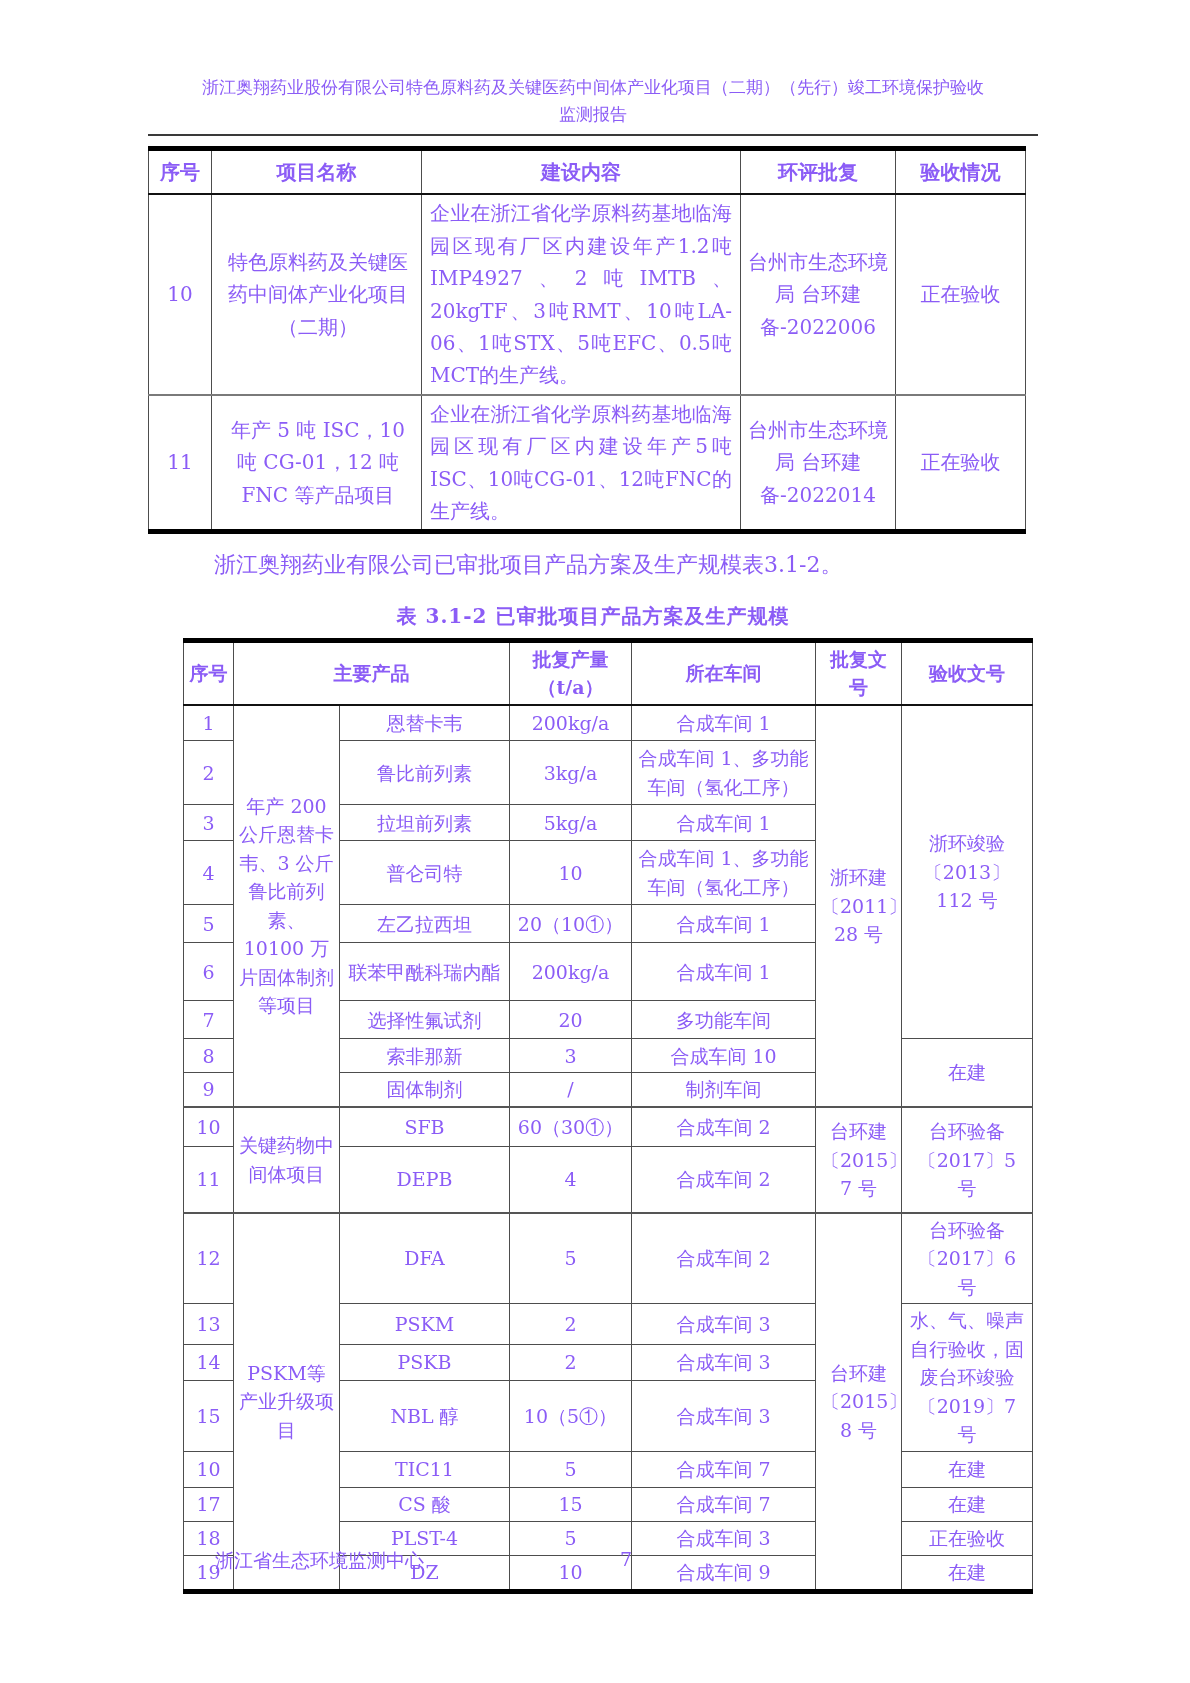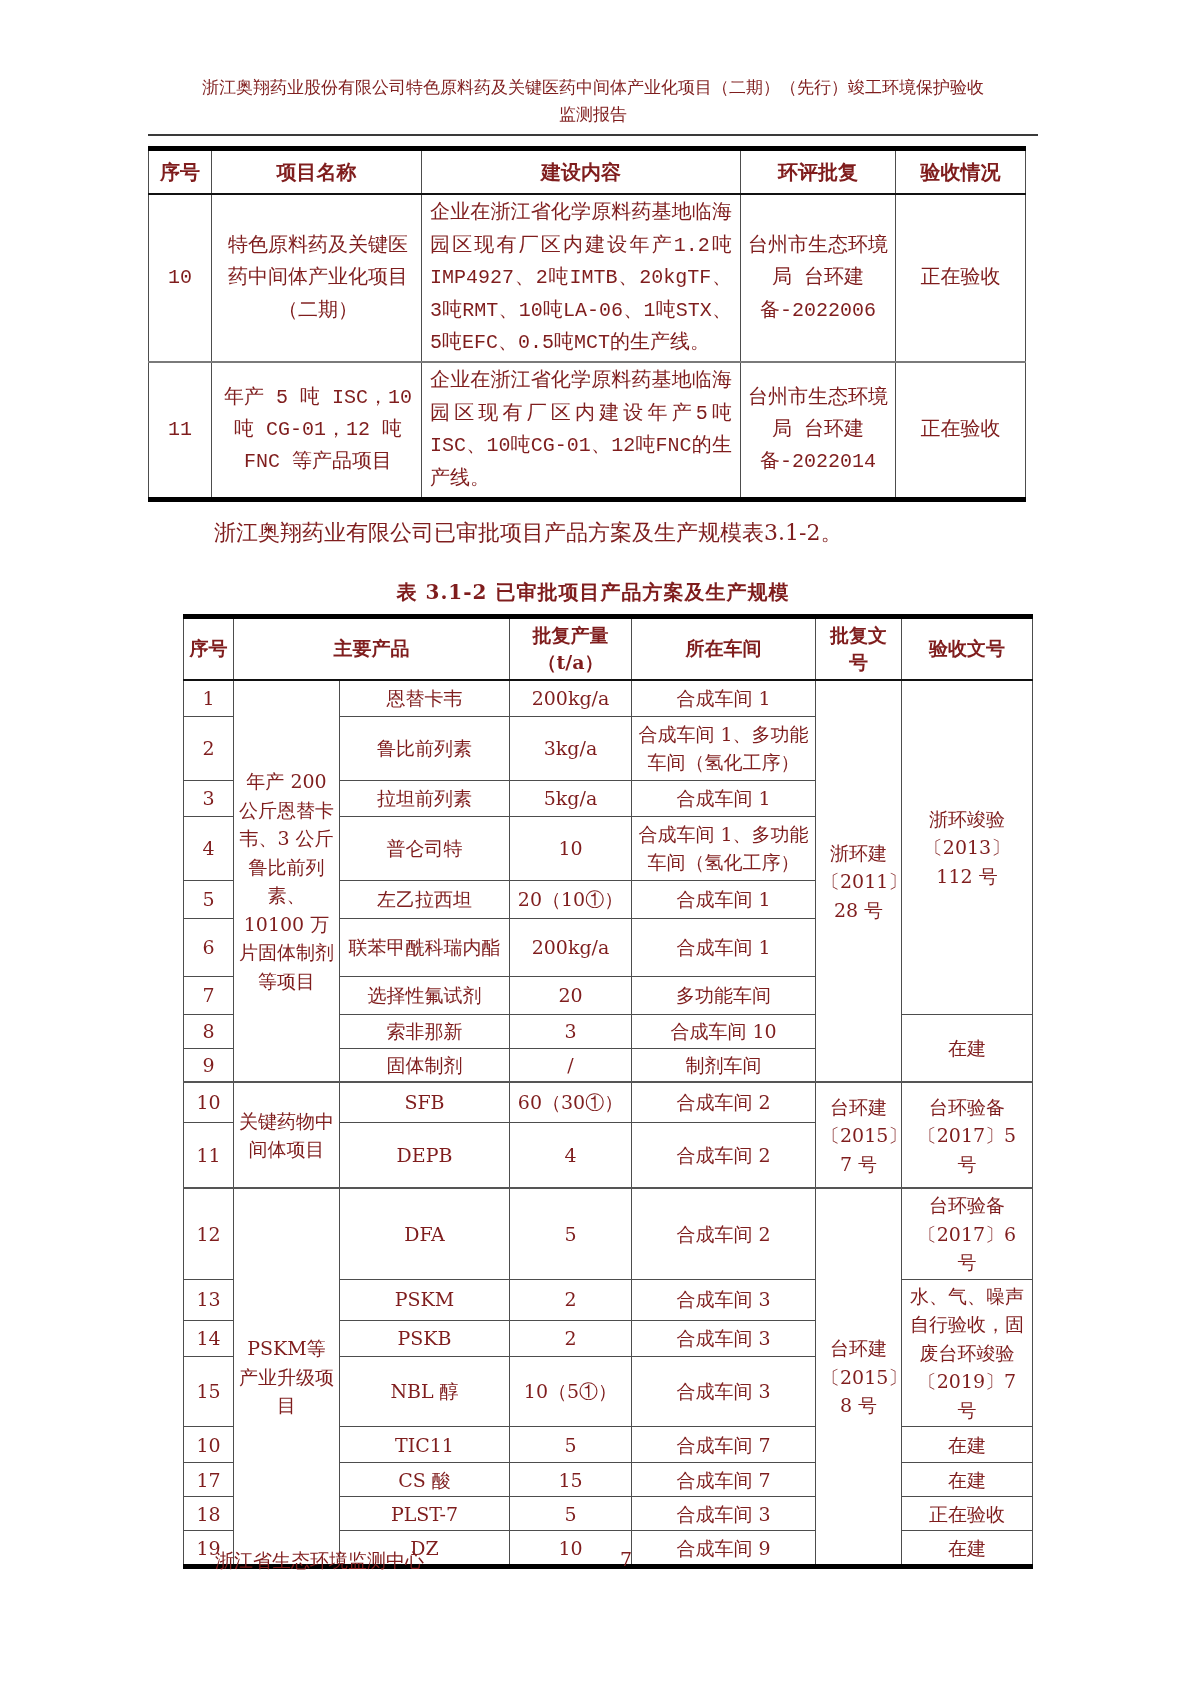--- a/index.html
+++ b/index.html
@@ -3,21 +3,21 @@
 <meta charset="utf-8">
 <style>
   html, body { margin: 0; padding: 0; background: #e8e8e8; }
   .page {
     position: relative;
     width: 1190px;
     height: 1683px;
     margin: 0 auto;
     background: #ffffff;
     font-family: "DejaVu Serif", "Liberation Serif", serif;
-    color: #7f1d1d;
+    color: #8b5cf6;
     overflow: hidden;
   }
   .content {
     position: absolute;
     left: 148px;
     top: 74px;
     width: 890px;
   }
   .doc-header {
     text-align: center;
@@ -43,40 +43,40 @@
     text-align: center;
     overflow: hidden;
   }
   table.doctable th {
     font-weight: bold;
     border-bottom: 2px solid #111;
   }
 
   
   table.t1 { width: 877px; margin-top: 10px; font-size: 20px; }
-  table.t1 td { line-height: 1.62; font-family: Liberation Mono, monospace; }
+  table.t1 td { line-height: 1.62; }
   table.t1 td.cell-project-name { text-align: center; padding-left: 8px; }
   table.t1 td.cell-build-content { text-align: left; padding-left: 8px; padding-right: 8px; text-align: justify; }
   table.t1 tr.sep > td { border-top: 2px solid #7a7a7a; }
   table.t1 th { height: 38px; }
 
   .section-heading {
     margin: 22px 0 0 10px;
     font-size: 26px;
     font-weight: bold;
     letter-spacing: 0.5px;
   }
   .section-paragraph {
     margin: 14px 0 12px 0;
     font-size: 22px;
     text-indent: 3em;
     line-height: 1.5;
   }
   .table-caption {
-    margin-top: 30px;
+    margin-top: 22px;
     text-align: center;
     font-size: 20px;
     font-weight: bold;
     letter-spacing: 1px;
   }
 
   
   table.t2 { width: 849px; margin: 8px 0 0 35px; font-size: 19px; }
   table.t2 td { line-height: 1.5; }
   table.t2 th { line-height: 1.45; }
@@ -273,21 +273,21 @@
         </tr>
         <tr style="height:34px">
           <td>17</td>
           <td>CS 酸</td>
           <td>15</td>
           <td>合成车间 7</td>
           <td>在建</td>
         </tr>
         <tr style="height:34px">
           <td>18</td>
-          <td>PLST-7</td>
+          <td>PLST-4</td>
           <td>5</td>
           <td>合成车间 3</td>
           <td>正在验收</td>
         </tr>
         <tr style="height:36px">
           <td>19</td>
           <td>DZ</td>
           <td>10</td>
           <td>合成车间 9</td>
           <td>在建</td>

